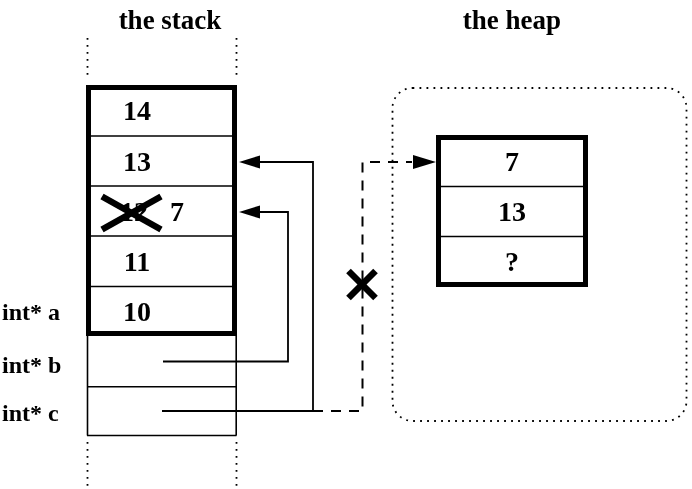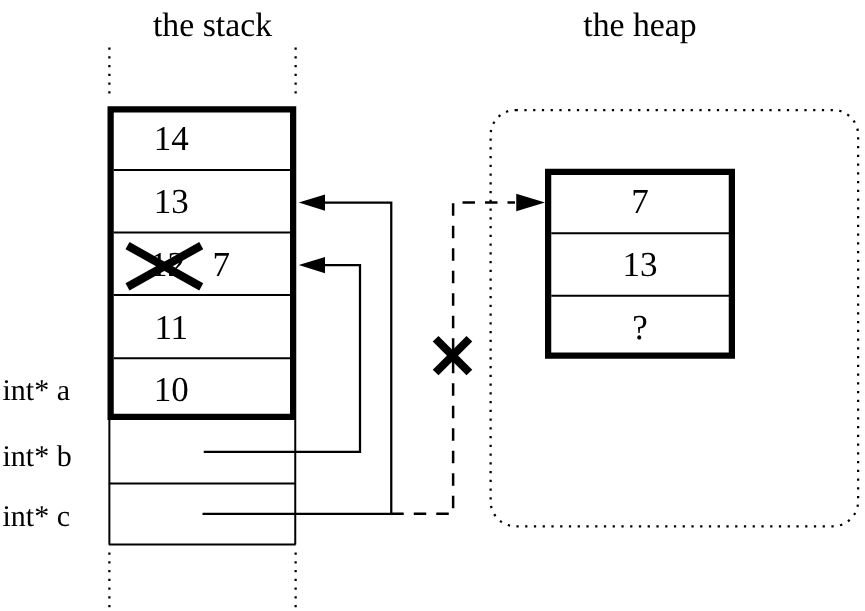--- a/index.html
+++ b/index.html
@@ -7,20 +7,21 @@
     padding: 0;
     background: #ffffff;
   }
   .canvas {
     position: relative;
     width: 692px;
     height: 489px;
     background: #ffffff;
     overflow: hidden;
     font-family: "Liberation Serif", serif;
+    font-weight: bold;
   }
   svg { display: block; }
   text {
     fill: #000000;
     font-family: "Liberation Serif", serif;
   }
   .title-text   { font-size: 27px; }
   .cell-text    { font-size: 28px; }
   .label-text   { font-size: 24px; }
   .thick  { stroke: #000000; stroke-width: 5;   fill: none; }

